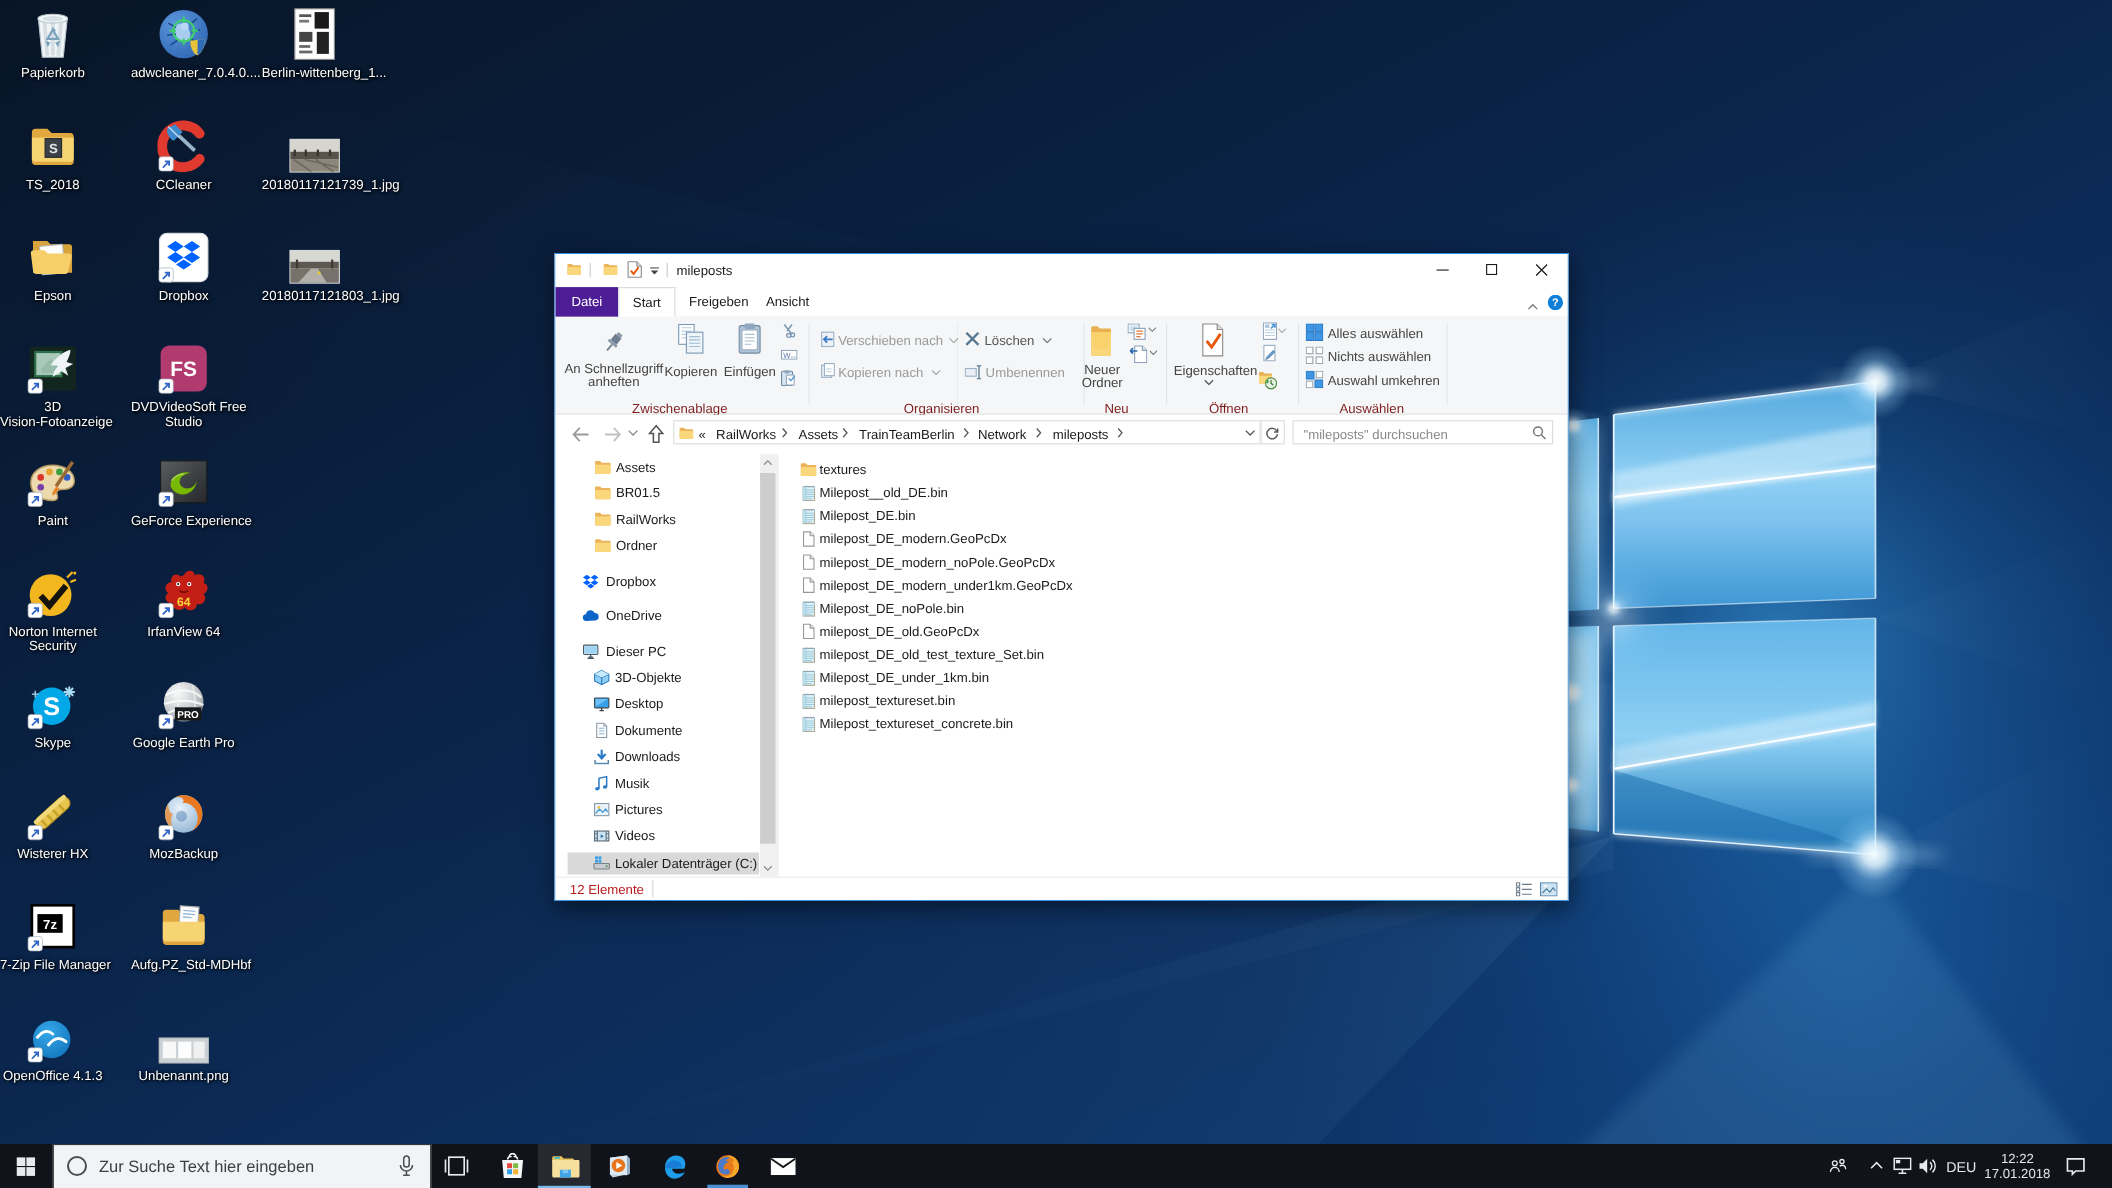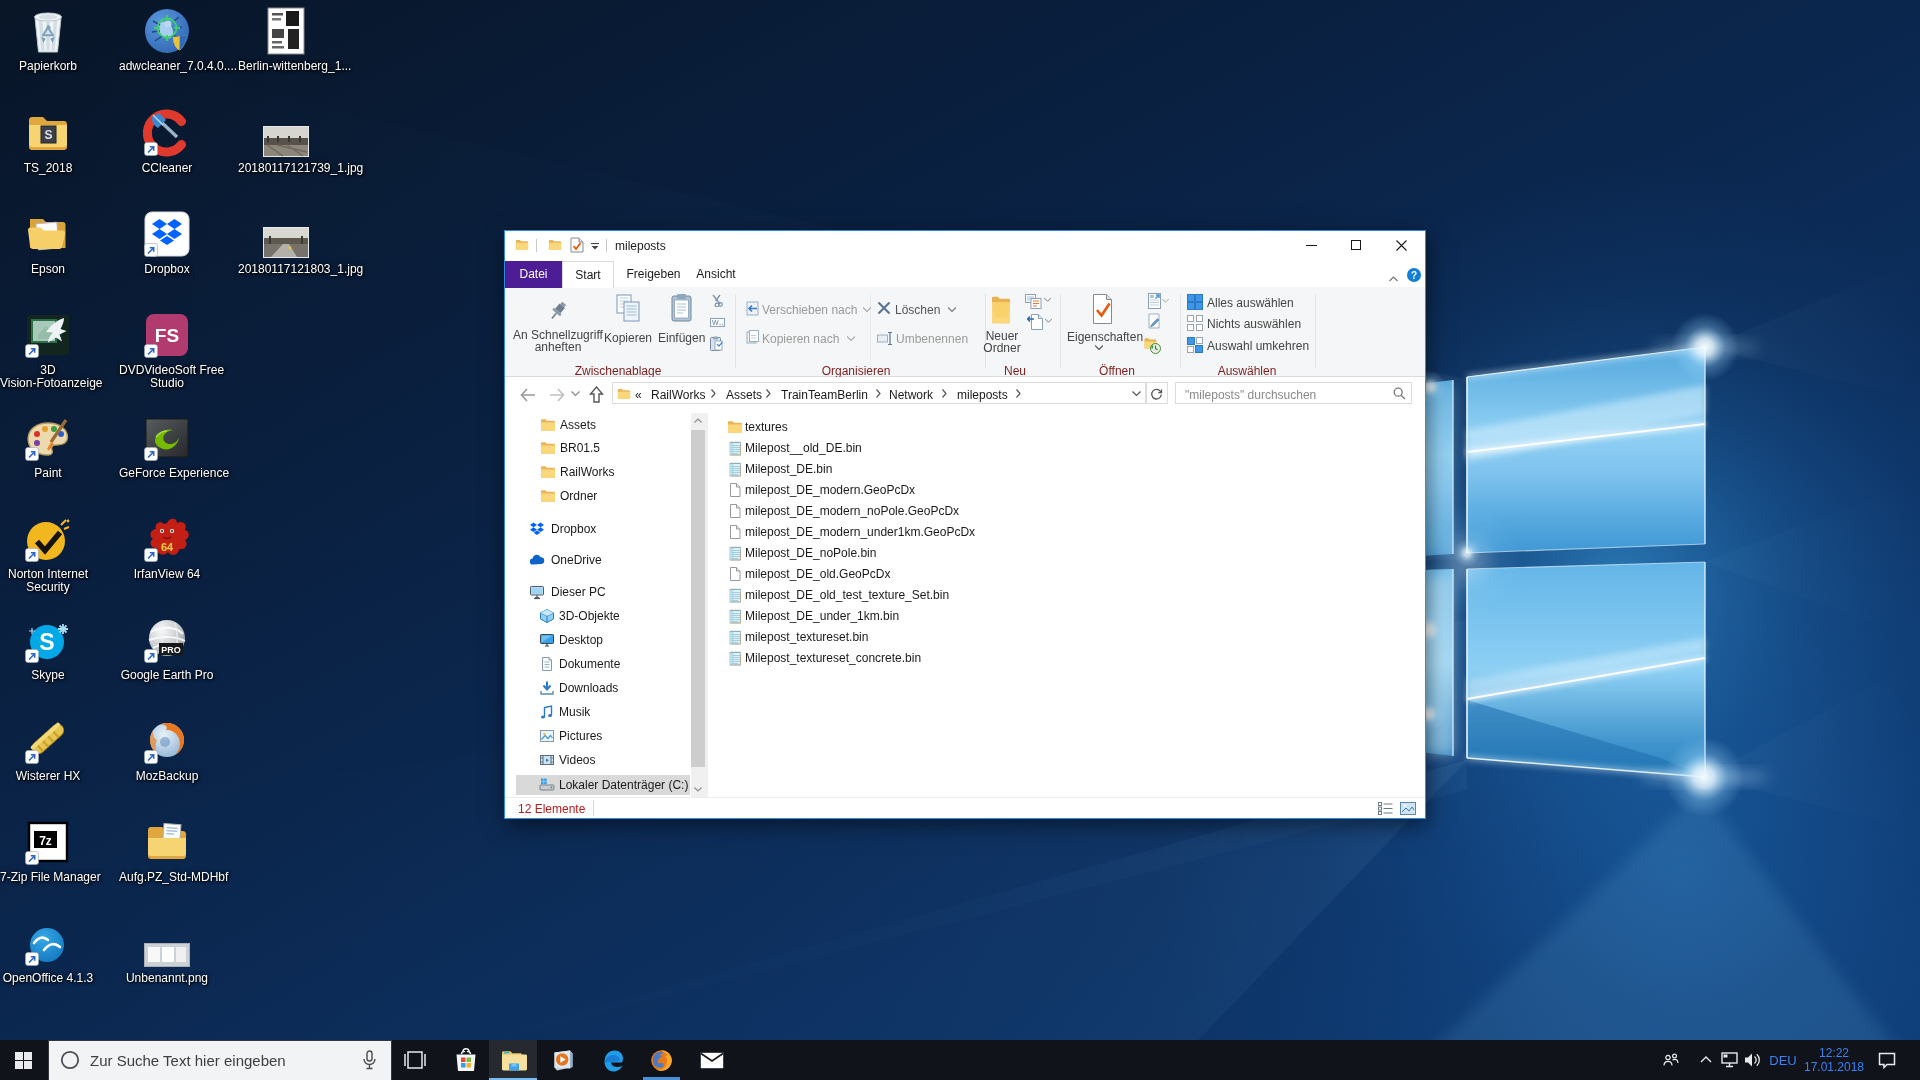--- a/index.html
+++ b/index.html
@@ -21,21 +21,21 @@
 #nav{position:absolute;left:0;top:0;width:186px;height:100%}
 .nrow{position:absolute;height:24px;line-height:24px;white-space:nowrap;color:#1a1a1a}
 .nico{position:absolute;top:4px;width:16px;height:16px}
 #navsb{position:absolute;left:186px;top:0;width:17px;height:100%;background:#f0f0f0}
 #files{position:absolute;left:203px;top:0;right:0;height:100%}
 .frow{position:absolute;height:21px;line-height:21px;white-space:nowrap;color:#1a1a1a}
 .fico{position:absolute;left:0;top:2px;width:16px;height:16px}
 .ftx{position:absolute;left:18px;top:0}
 #status{position:absolute;left:0;top:566px;width:100%;height:21px;background:#fff;border-top:1px solid #ececec;font-size:12px;color:#b91c1c}
 #taskbar{position:absolute;left:0;top:1040px;width:1920px;height:40px;background:#101319}
-.tray{position:absolute;top:0;height:40px;display:flex;align-items:center;justify-content:center;color:#3b82f6;font-size:12px}
+.tray{position:absolute;top:0;height:40px;display:flex;align-items:center;justify-content:center;color:#e5e5e5;font-size:12px}
 svg{display:block}
 </style></head>
 <body>
 <svg id="wall" width="1920" height="1080" viewBox="0 0 1920 1080">
 <defs>
 <linearGradient id="bg" x1="0" y1="0" x2="0.9" y2="1">
 <stop offset="0" stop-color="#081527"></stop>
         <stop offset="0.4" stop-color="#0a2245"></stop>
 <stop offset="0.7" stop-color="#0c2f5f"></stop>
         <stop offset="1" stop-color="#0e3a71"></stop>

